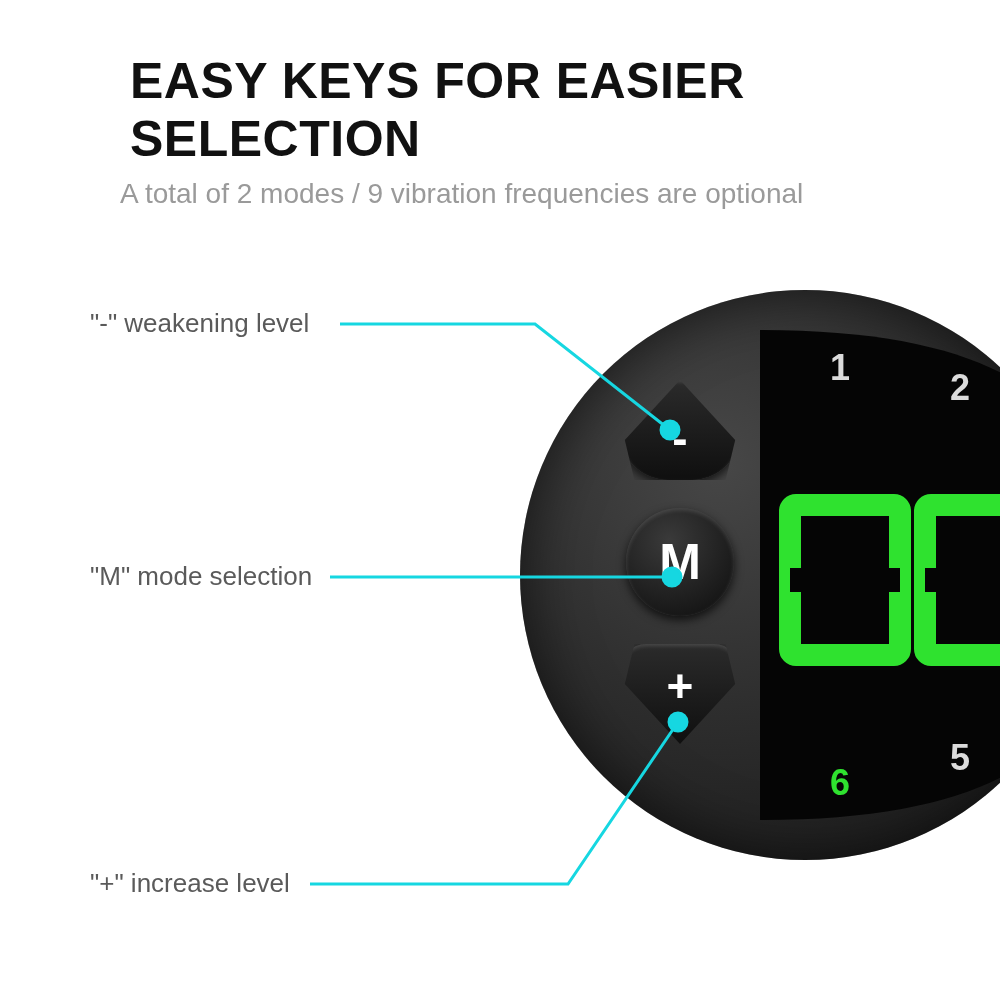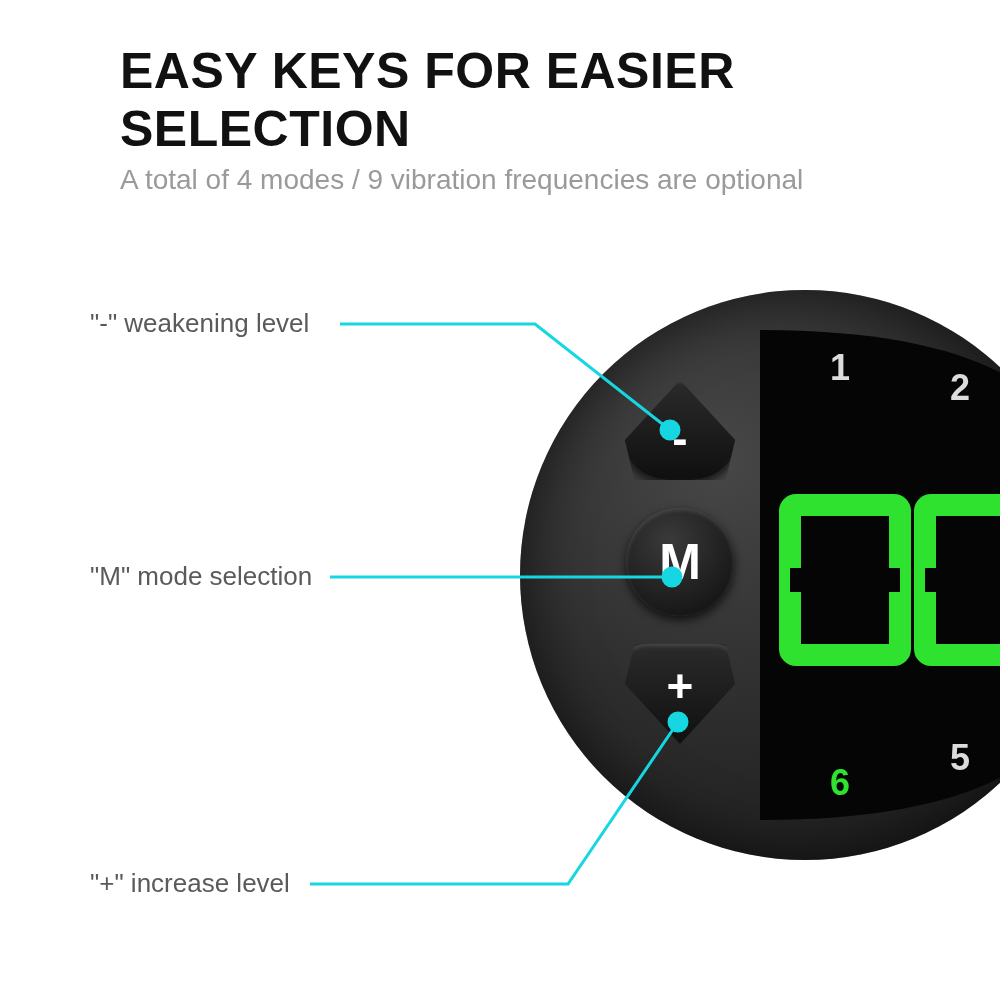--- a/index.html
+++ b/index.html
@@ -16,21 +16,21 @@
     position: absolute;
     top: 42px;
     left: 120px;
     right: 70px;
   }
   .title {
     font-size: 50px;
     font-weight: 900;
     letter-spacing: 0.5px;
     color: #111;
-    margin: 0;
+    margin: 10px;
   }
   .subtitle {
     font-size: 28px;
     color: #9a9a9a;
     margin-top: 6px;
     font-weight: 400;
   }
   .callout-label {
     position: absolute;
     font-size: 26px;
@@ -116,21 +116,21 @@
     position: absolute;
     top: 0; left: 0; width: 1000px; height: 1000px;
     pointer-events: none;
   }
 </style>
 </head>
 <body>
 
 <div class="title-block">
   <div class="title">EASY KEYS FOR EASIER SELECTION</div>
-  <div class="subtitle">A total of 4 modes / 9 vibration frequencies are optional</div>
+  <div class="subtitle">A total of 2 modes / 9 vibration frequencies are optional</div>
 </div>
 
 <div class="callout-label label-minus">"-" weakening level</div>
 <div class="callout-label label-mode">"M" mode selection</div>
 <div class="callout-label label-plus">"+" increase level</div>
 
 <div class="device">
   <div class="btn-col">
     <div class="tri-btn up">
       <span>-</span>

